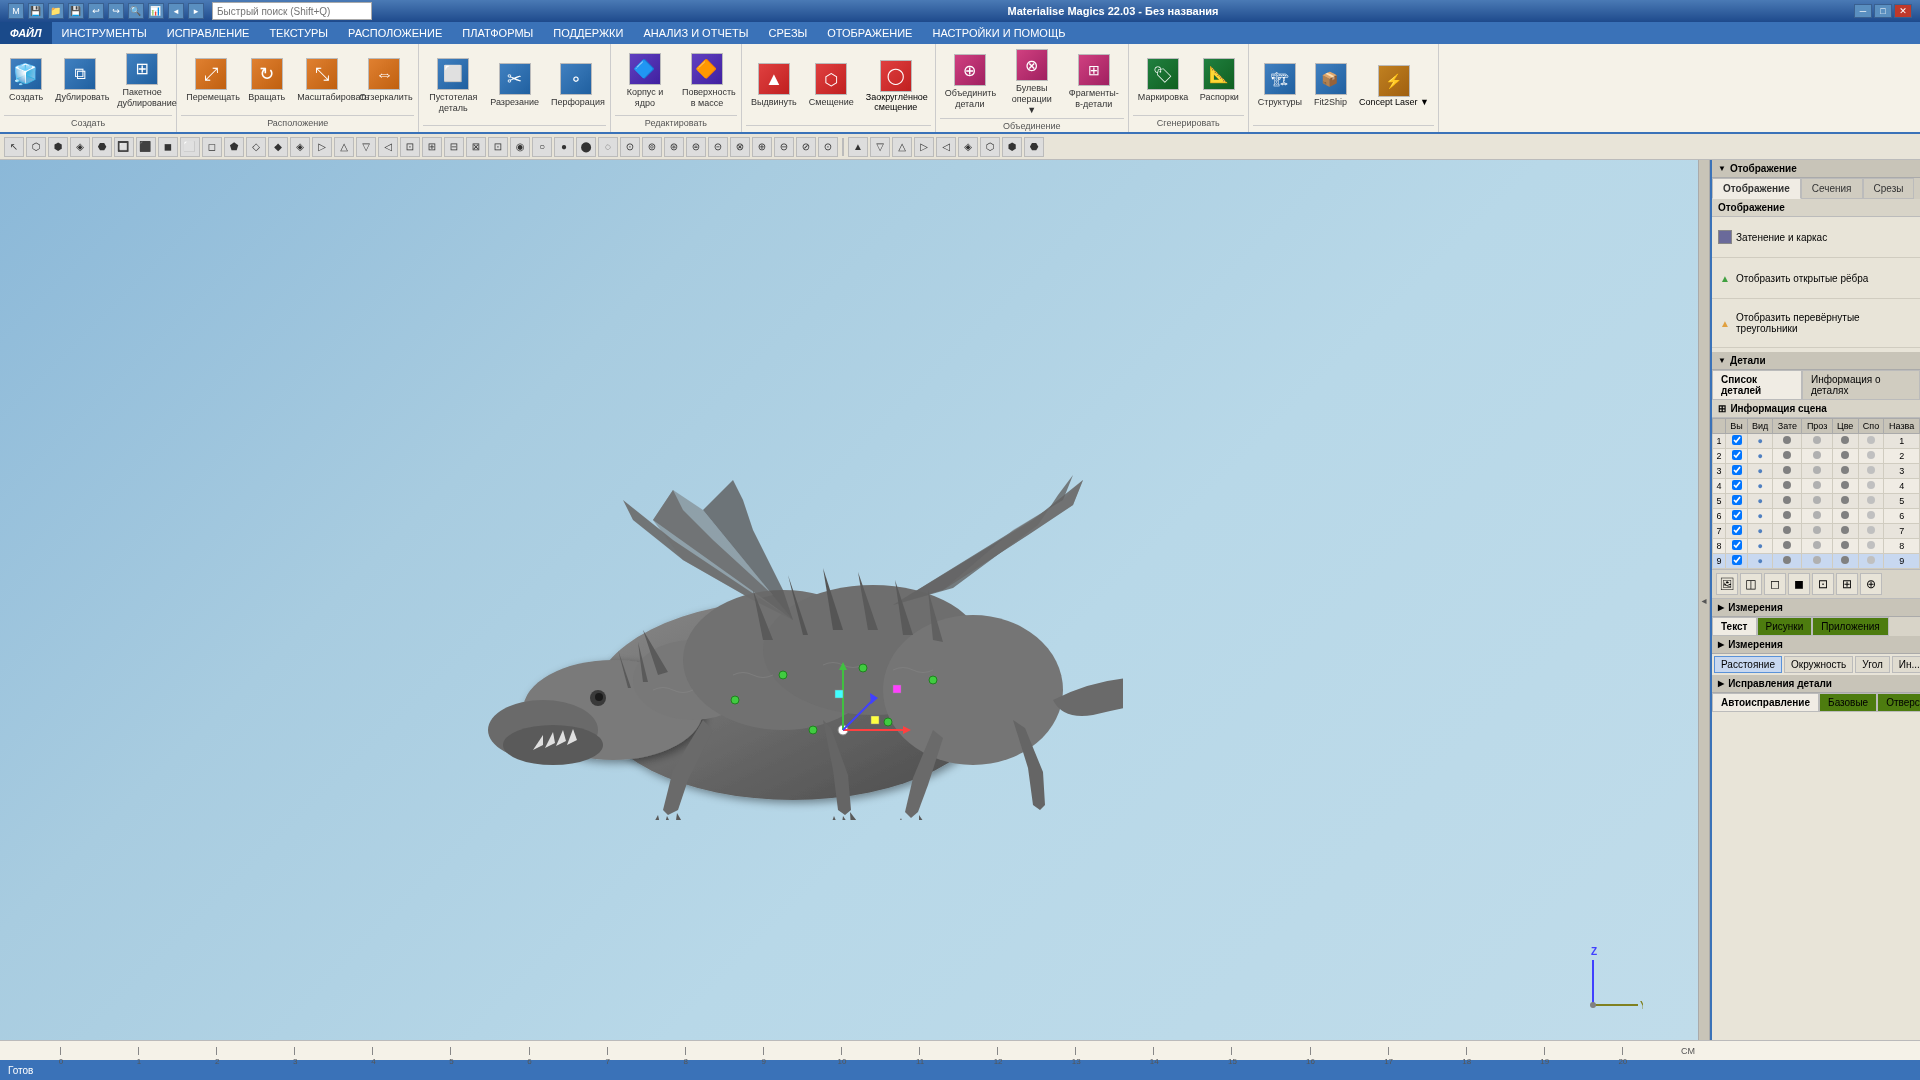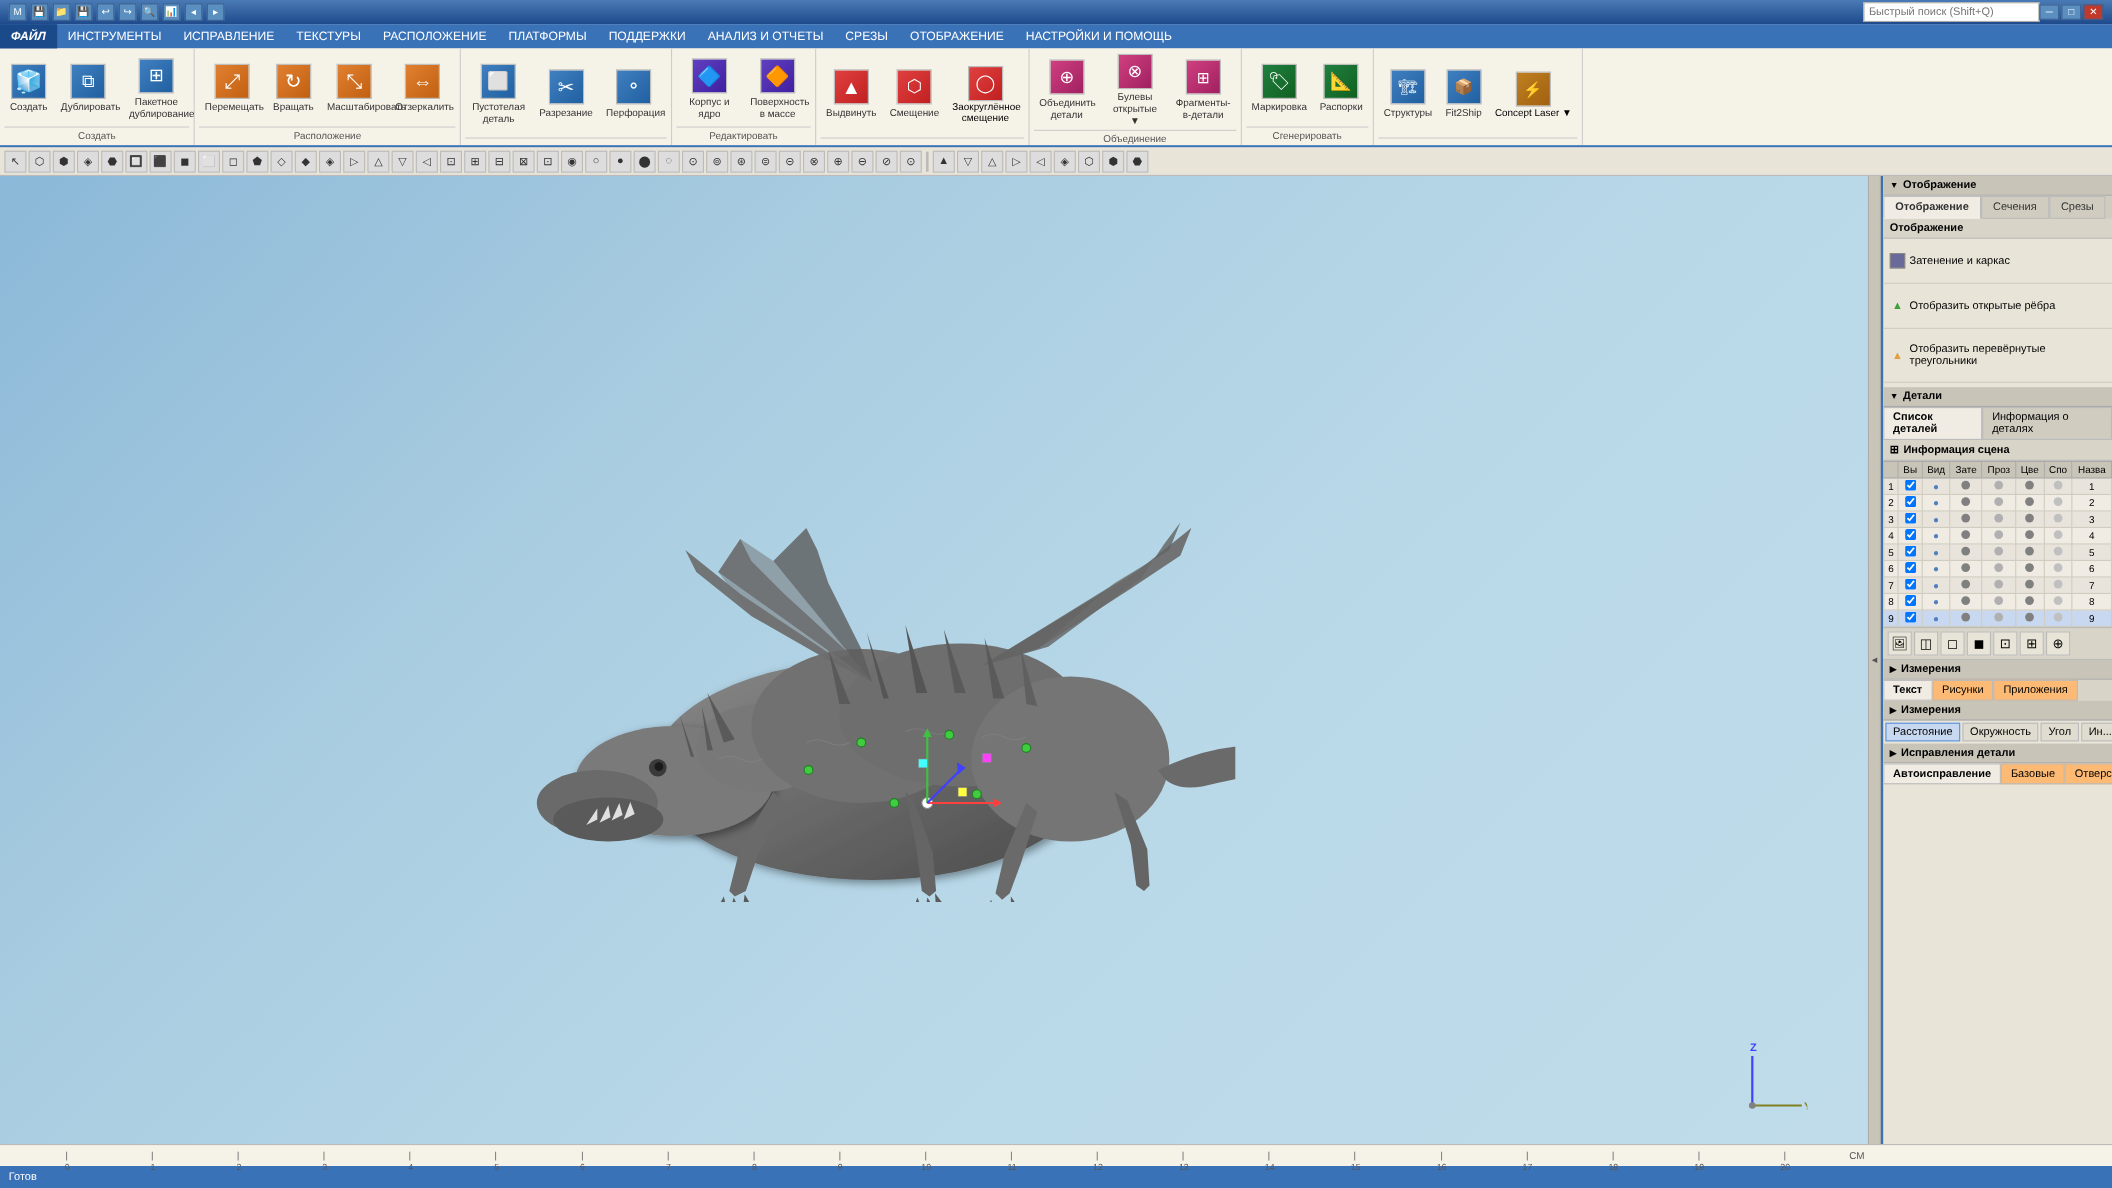--- a/index.html
+++ b/index.html
@@ -284,21 +284,21 @@
     }
     .notes-tabs {
       display: flex;
       background: #d8d4c8;
     }
     .notes-tab {
       padding: 3px 8px;
       font-size: 10px;
       cursor: pointer;
       border: 1px solid #bbb;
-      background: #fdba74;
+      background: #4d7c0f;
     }
     .notes-tab.active {
       background: #f0ece4;
       font-weight: bold;
     }
 
     .measure-section {
       padding: 2px;
     }
     .measure-btns {
@@ -424,20 +424,21 @@
     <span>📁</span>
     <span>💾</span>
     <span>↩</span>
     <span>↪</span>
     <span>🔍</span>
     <span>📊</span>
     <span>◂</span>
     <span>▸</span>
   </div>
   <input id="search-box" type="text" placeholder="Быстрый поиск (Shift+Q)" style="">
+  <div id="title-center">Materialise Magics 22.03 - Без названия</div>
   <div id="title-controls">
     <span>─</span>
     <span>□</span>
     <span style="background:#c0392b;">✕</span>
   </div>
 </div>
 
 <div id="menu-bar">
   <div class="menu-item">ФАЙЛ</div>
   <div class="menu-item">ИНСТРУМЕНТЫ</div>
@@ -545,21 +546,21 @@
   </div>
 
   <div class="ribbon-group">
     <div class="ribbon-buttons">
       <div class="ribbon-btn">
         <div class="icon-box" style="background:linear-gradient(135deg,#d04080,#a02060); color:white; font-size:16px;">⊕</div>
         <span class="btn-label">Объединить детали</span>
       </div>
       <div class="ribbon-btn">
         <div class="icon-box" style="background:linear-gradient(135deg,#d04080,#a02060); color:white; font-size:16px;">⊗</div>
-        <span class="btn-label">Булевы открытые ▼</span>
+        <span class="btn-label">Булевы операции ▼</span>
       </div>
       <div class="ribbon-btn">
         <div class="icon-box" style="background:linear-gradient(135deg,#d04080,#a02060); color:white; font-size:14px;">⊞</div>
         <span class="btn-label">Фрагменты-в-детали</span>
       </div>
     </div>
     <div class="ribbon-group-label">Объединение</div>
   </div>
 
   <div class="ribbon-group">

